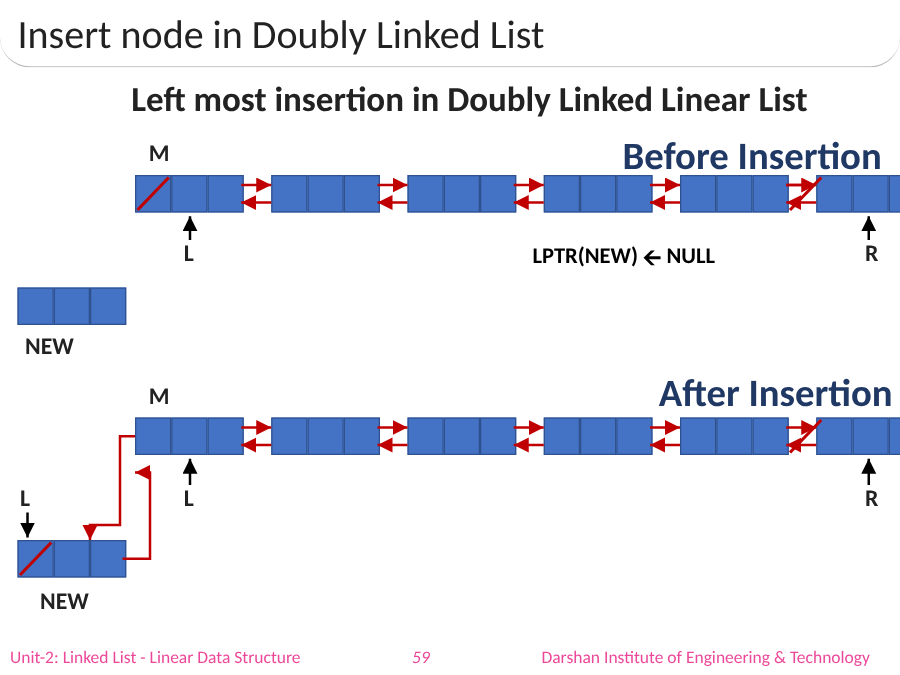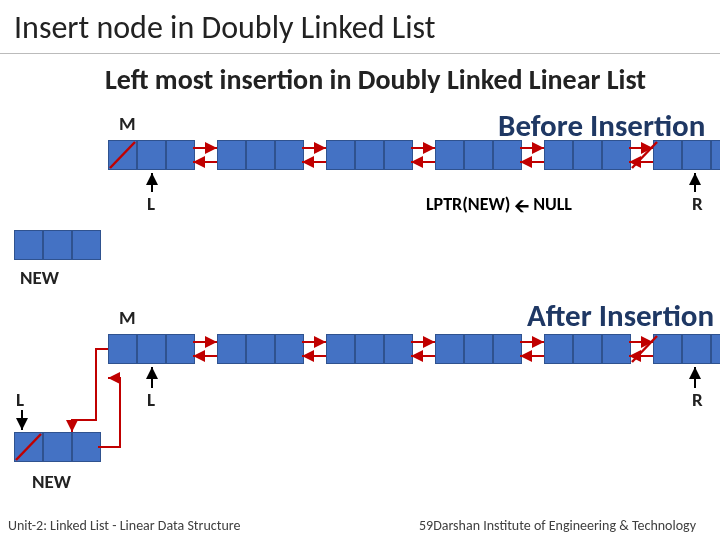--- a/index.html
+++ b/index.html
@@ -10,20 +10,21 @@
     background: #fff;
     position: relative;
     overflow: hidden;
   }
   .title {
     font-size: 32px;
     font-weight: 400;
     padding: 8px 14px 6px;
     border-bottom: 1px solid #bbb;
     color: #222;
+    border-radius: 24px;
   }
   .subtitle {
     font-size: 28px;
     font-weight: 700;
     color: #222;
     position: absolute;
     left: 105px;
     top: 62px;
   }
   .label {
@@ -43,24 +44,24 @@
   }
   .gap { width: 22px; }
 
   .bottom-bar {
     position: absolute;
     left: 0; right: 0; bottom: 0;
     height: 30px;
     display: flex;
     align-items: center;
     font-size: 14px;
-    color: #404040;
+    color: #ec4899;
   }
   .bottom-bar .bl { padding-left: 8px; flex: 0 0 auto; }
-  .bottom-bar .bc { flex: 1; text-align: right; }
+  .bottom-bar .bc { flex: 1; text-align: center; font-style: italic; }
   .bottom-bar .br { padding-right: 24px; flex: 0 0 auto; }
 
   .steps { position: absolute; left: 426px; top: 193px; font-size: 18px; font-weight: 700; line-height: 1.3; }
   .steps .arrow { font-size: 18px; display: inline-block; transform: translateY(2px); }
 
   svg.overlay {
     position: absolute;
     left: 0; top: 0;
     width: 720px; height: 540px;
     pointer-events: none;

